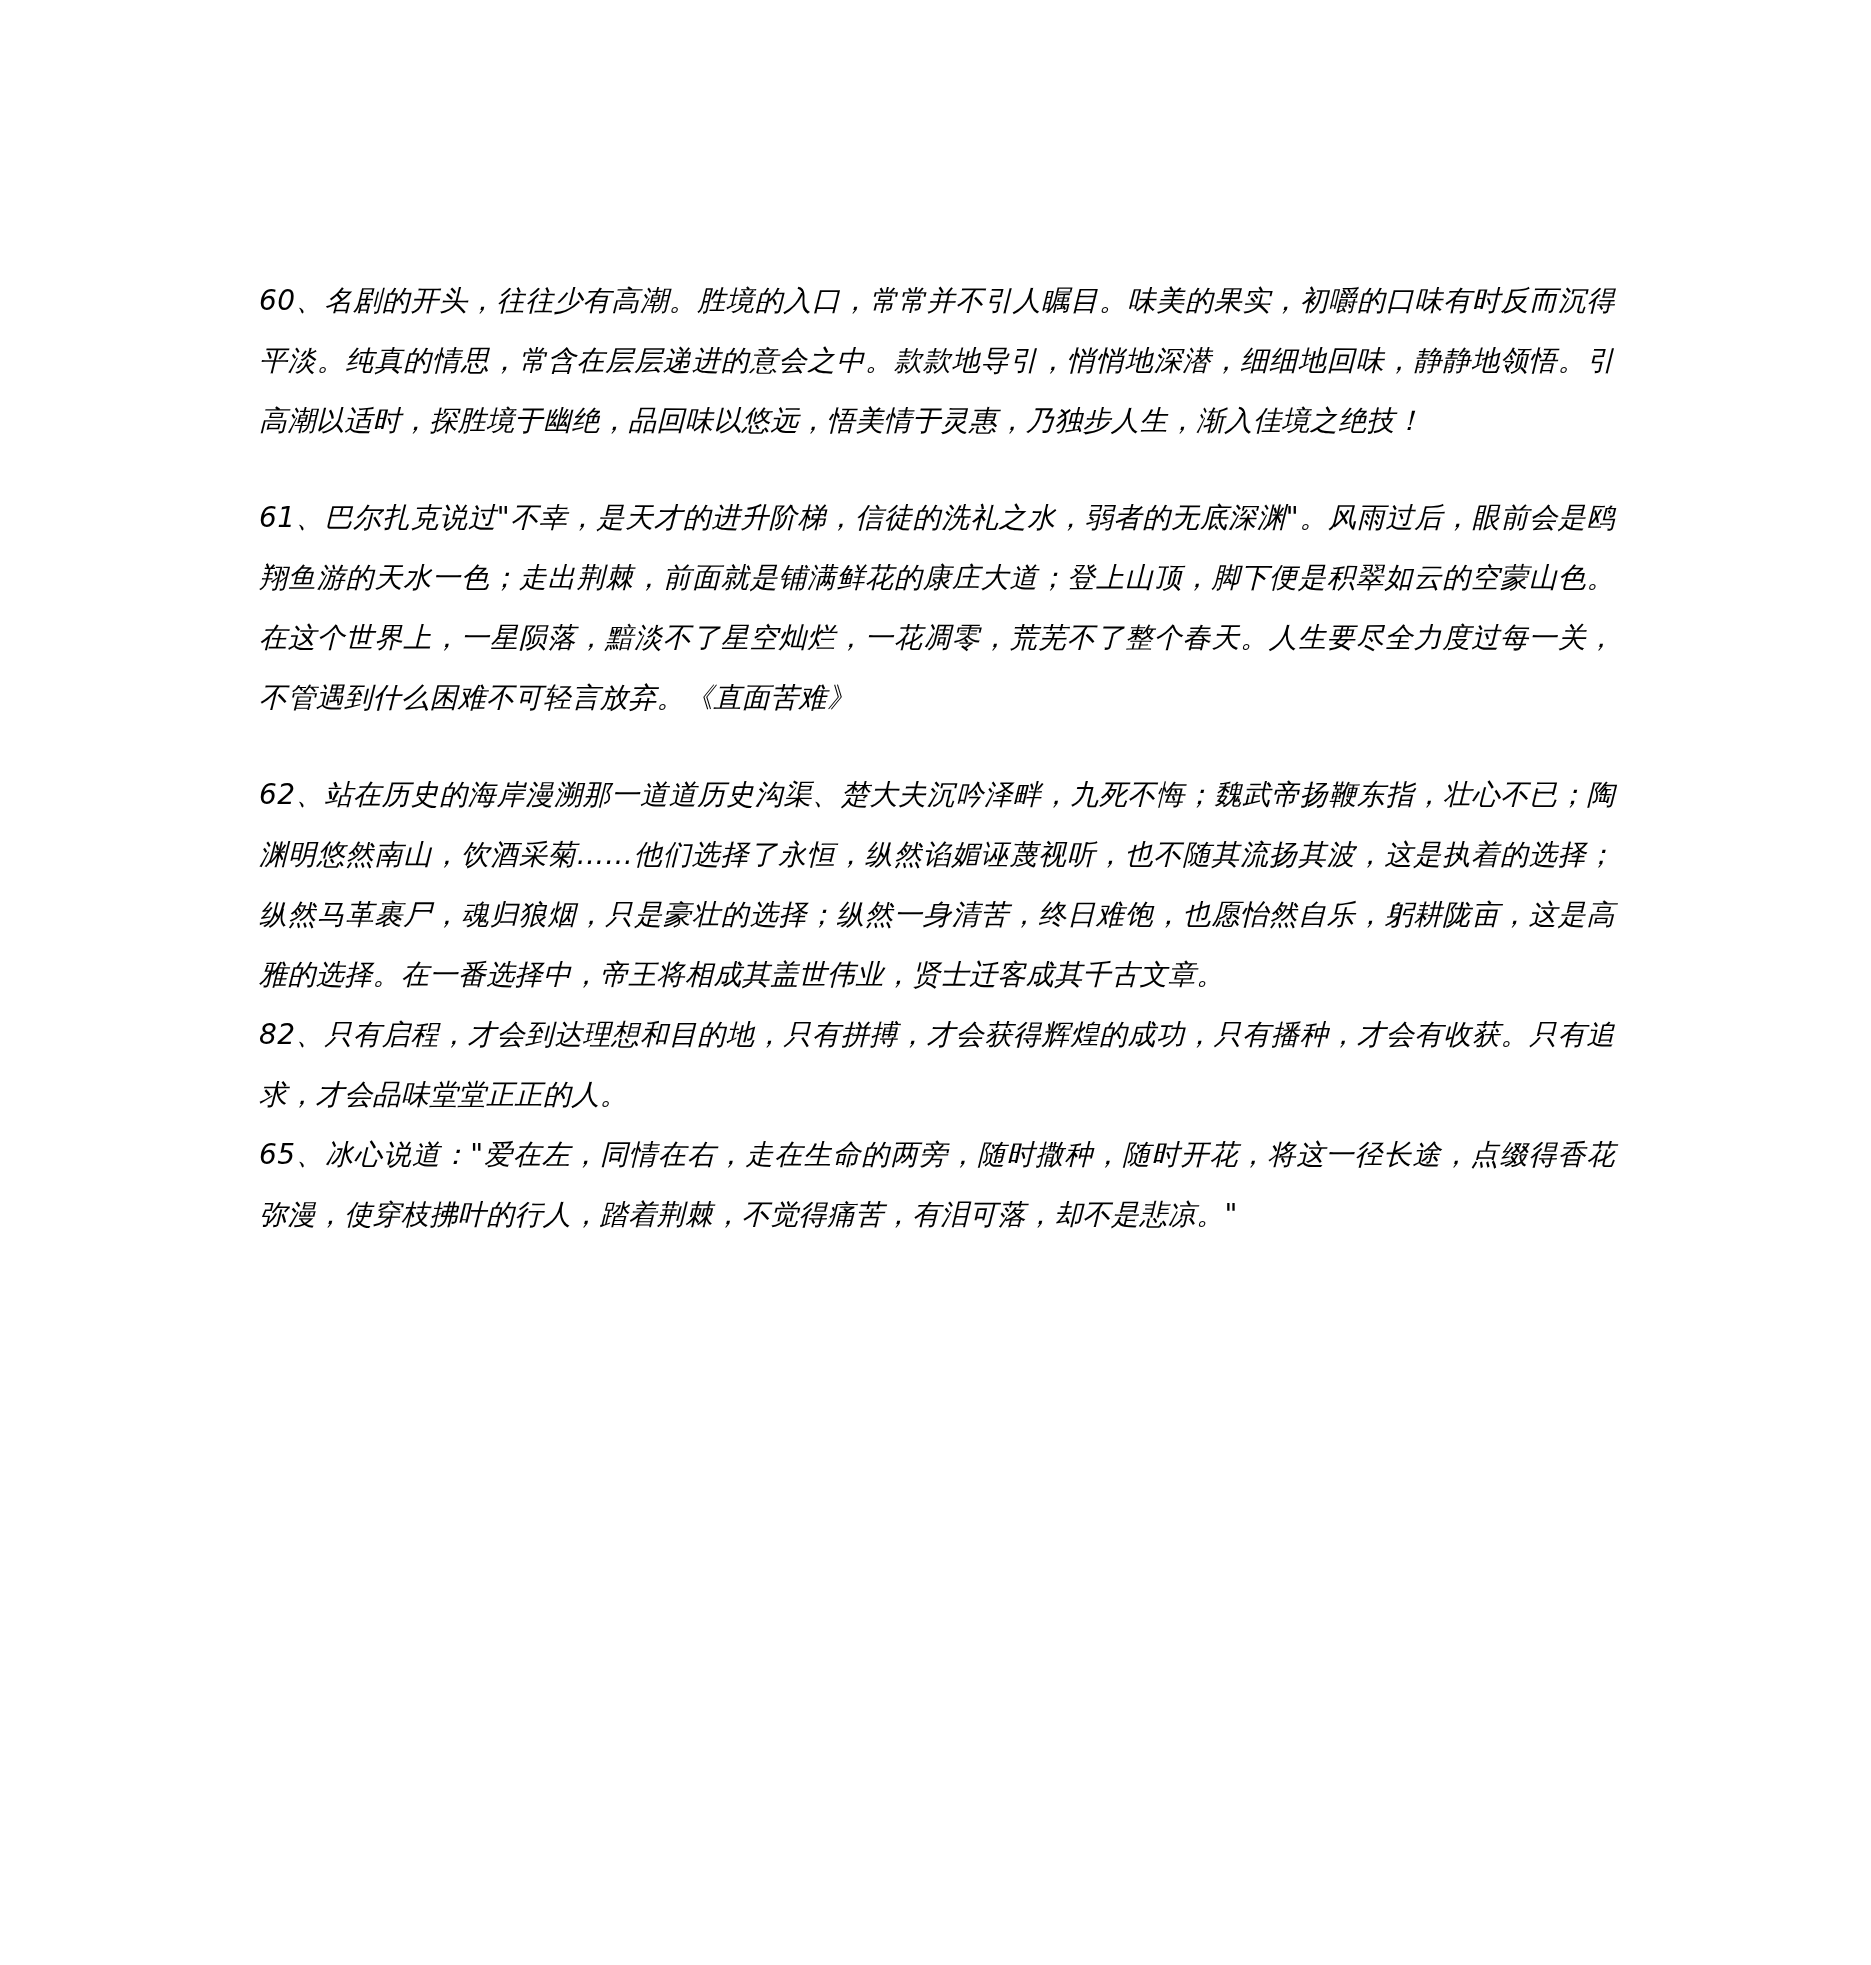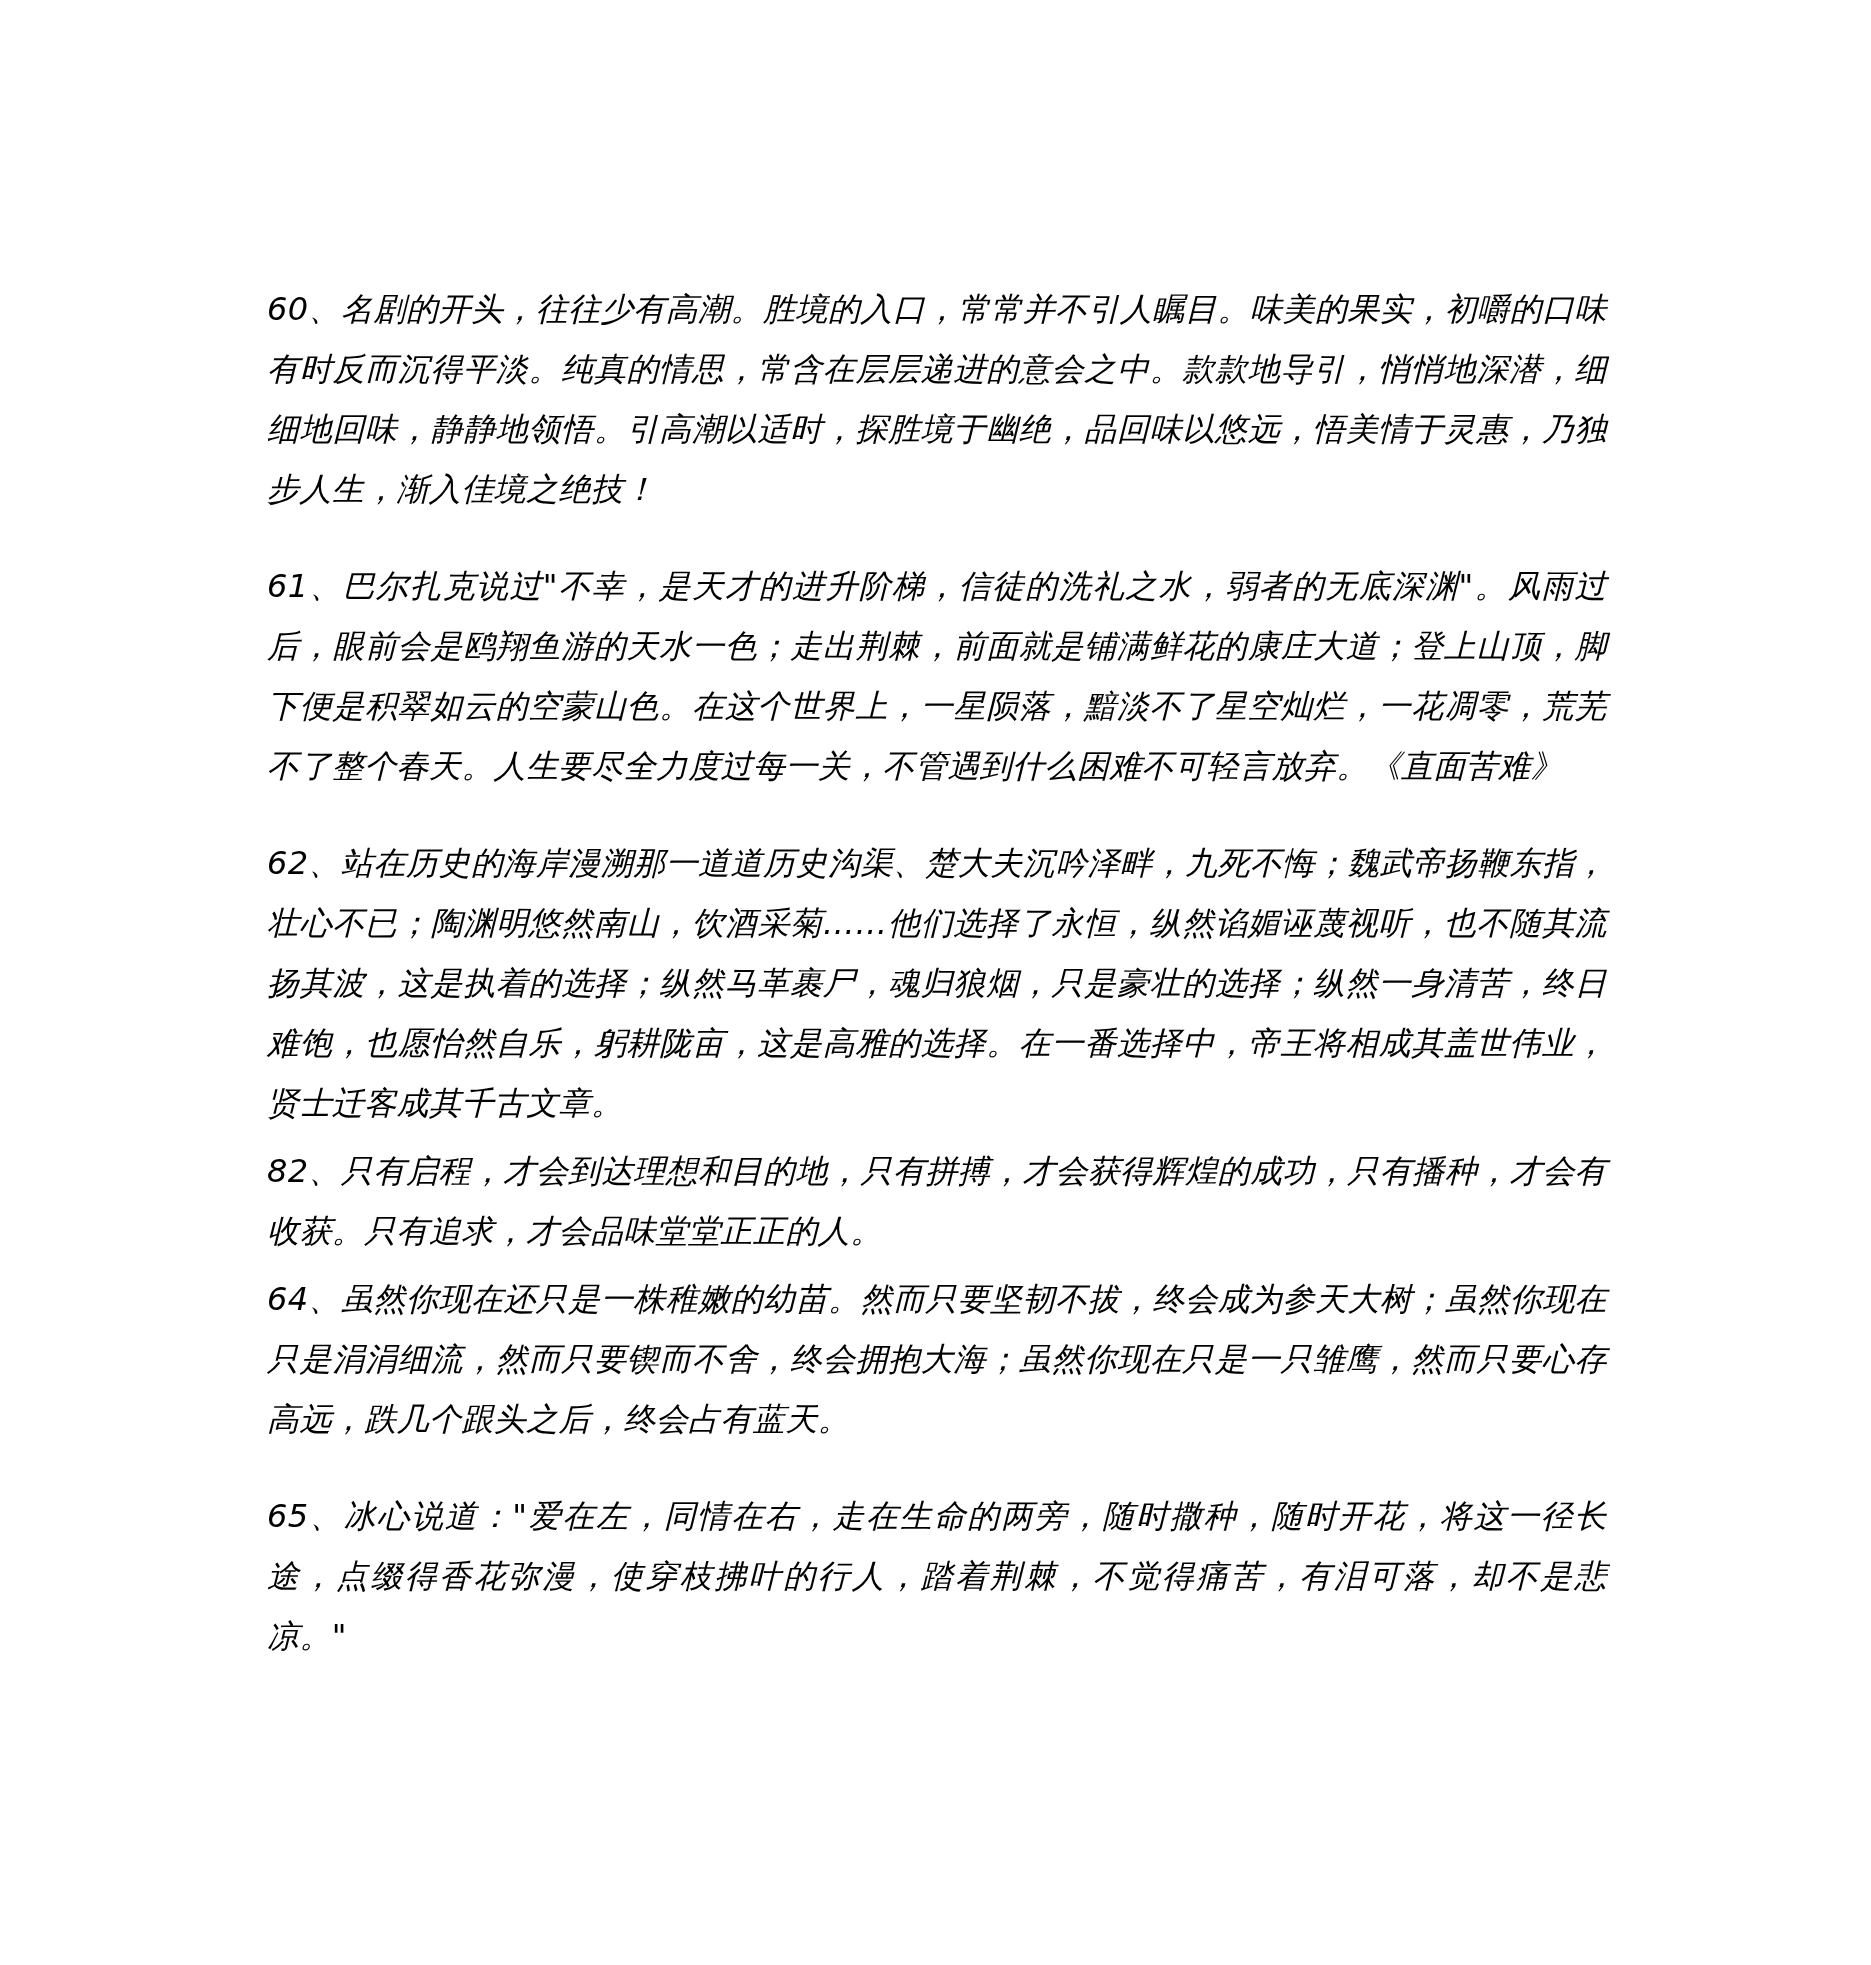--- a/index.html
+++ b/index.html
@@ -15,22 +15,22 @@
     overflow: hidden;
     font-family: "DejaVu Sans", sans-serif;
   }
   .content {
     position: absolute;
     left: 259px;
     top: 271px;
     width: 1356px;
   }
   .para {
-    margin: 8px;
-    font-size: 32px;
+    margin: 0;
+    font-size: 28px;
     line-height: 60px;
     font-style: italic;
     color: #000000;
     text-align: justify;
     text-align-last: left;
     letter-spacing: 0.4px;
     word-break: break-all;
   }
   .para.gap {
     margin-bottom: 37px;
@@ -38,19 +38,18 @@
 </style>
 </head>
 <body>
 
 <div class="page">
   <div class="content">
     <p class="para gap">60、名剧的开头，往往少有高潮。胜境的入口，常常并不引人瞩目。味美的果实，初嚼的口味有时反而沉得平淡。纯真的情思，常含在层层递进的意会之中。款款地导引，悄悄地深潜，细细地回味，静静地领悟。引高潮以适时，探胜境于幽绝，品回味以悠远，悟美情于灵惠，乃独步人生，渐入佳境之绝技！</p>
     <p class="para gap">61、巴尔扎克说过"不幸，是天才的进升阶梯，信徒的洗礼之水，弱者的无底深渊"。风雨过后，眼前会是鸥翔鱼游的天水一色；走出荆棘，前面就是铺满鲜花的康庄大道；登上山顶，脚下便是积翠如云的空蒙山色。在这个世界上，一星陨落，黯淡不了星空灿烂，一花凋零，荒芜不了整个春天。人生要尽全力度过每一关，不管遇到什么困难不可轻言放弃。《直面苦难》</p>
     <p class="para">62、站在历史的海岸漫溯那一道道历史沟渠、楚大夫沉吟泽畔，九死不悔；魏武帝扬鞭东指，壮心不已；陶渊明悠然南山，饮酒采菊……他们选择了永恒，纵然谄媚诬蔑视听，也不随其流扬其波，这是执着的选择；纵然马革裹尸，魂归狼烟，只是豪壮的选择；纵然一身清苦，终日难饱，也愿怡然自乐，躬耕陇亩，这是高雅的选择。在一番选择中，帝王将相成其盖世伟业，贤士迁客成其千古文章。</p>
     <p class="para">82、只有启程，才会到达理想和目的地，只有拼搏，才会获得辉煌的成功，只有播种，才会有收获。只有追求，才会品味堂堂正正的人。</p>
-    <p class="para gap">64、虽然你现在还只是一株稚嫩的幼苗。然而只要坚韧不拔，终会成为参天大树；虽然你现在只是涓涓细流，然而只要锲而不舍，终会拥抱大海；虽然你现在只是一只雏鹰，然而只要心存高远，跌几个跟头之后，终会占有蓝天。</p>
     <p class="para">65、冰心说道："爱在左，同情在右，走在生命的两旁，随时撒种，随时开花，将这一径长途，点缀得香花弥漫，使穿枝拂叶的行人，踏着荆棘，不觉得痛苦，有泪可落，却不是悲凉。"</p>
 
   </div>
 
 </div>
 
 
 </body></html>

